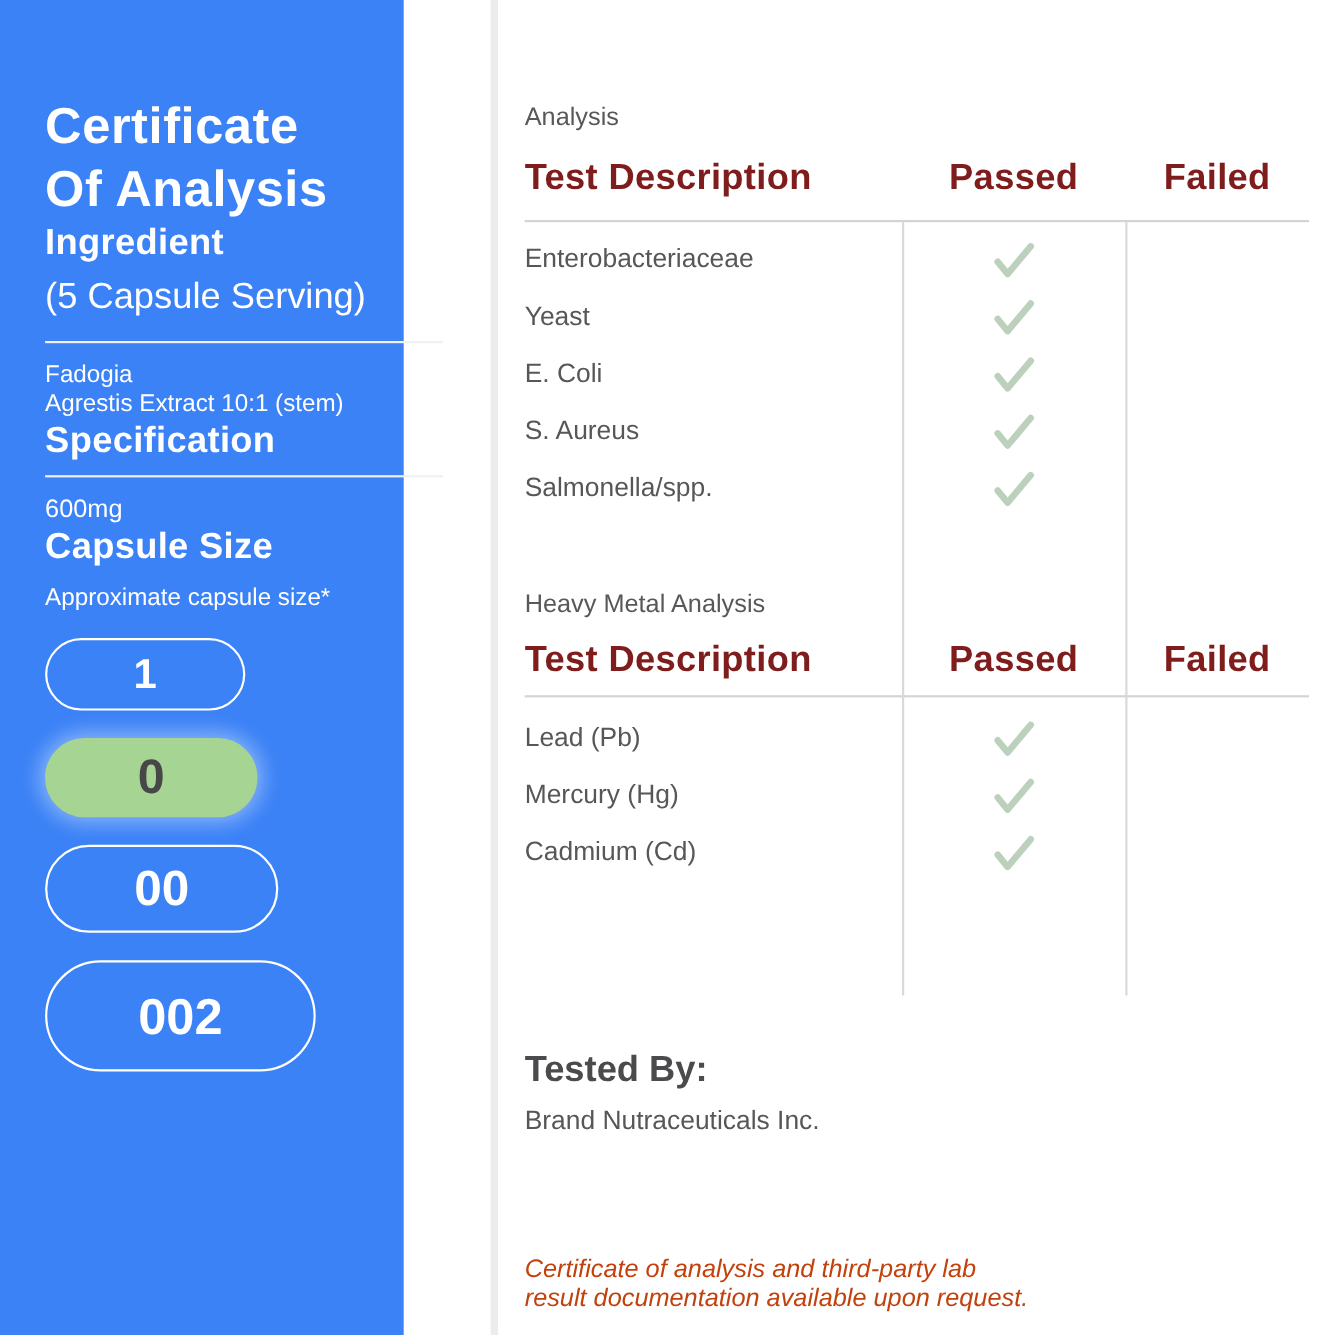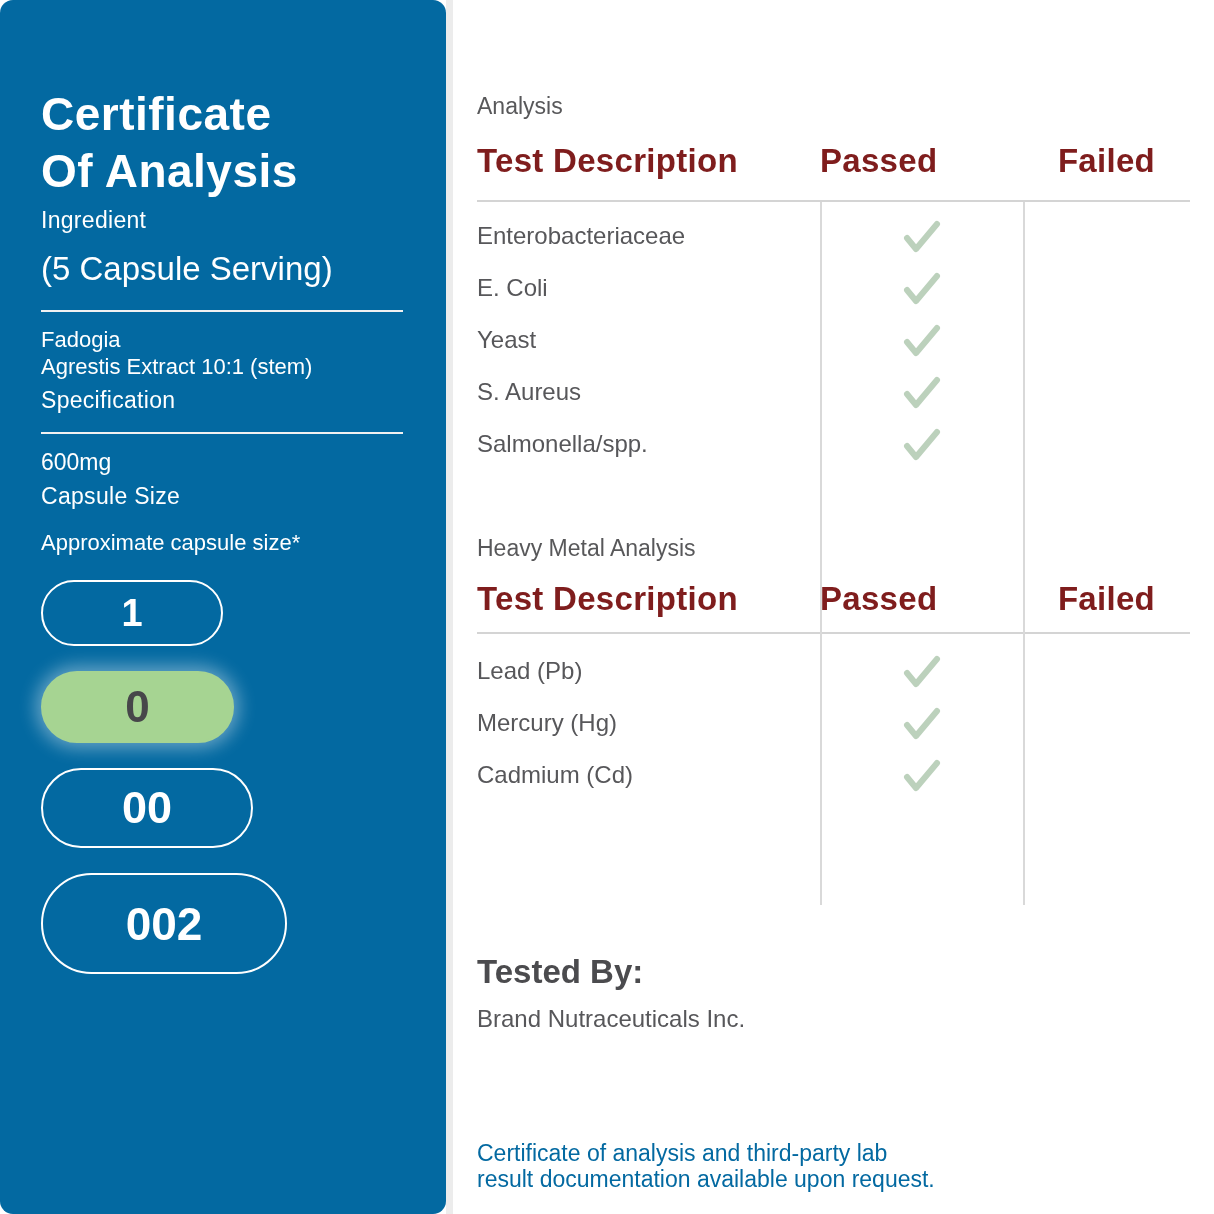--- a/index.html
+++ b/index.html
@@ -7,40 +7,39 @@
     width: 1214px; height: 1214px;
     font-family: "Liberation Sans", sans-serif;
     background: #ffffff;
     overflow: hidden;
     position: relative;
   }
 
   
   .sidebar {
     position: absolute; left: 0; top: 0;
-    width: 446px; height: 1214px;
-    background: #0369a1;
+    width: 367px; height: 1214px;
+    background: #3b82f6;
     color: #ffffff;
     box-sizing: border-box;
     padding: 86px 0 0 41px;
-    border-radius: 13px;
   }
   .side-divider {
     position: absolute; left: 446px; top: 0;
     width: 7px; height: 1214px;
     background: #ececec;
   }
   .sidebar h1 {
     margin: 0;
     font-size: 46px; line-height: 57px; font-weight: bold;
     letter-spacing: 0.5px;
   }
   .sidebar h2 {
     margin: 0;
-    font-size: 23px; line-height: 40px; font-weight: normal;
+    font-size: 33px; line-height: 40px; font-weight: bold;
     letter-spacing: 0.3px;
   }
   .h2-ingredient { margin-top: 46px; }
   .sub-large {
     margin: 6px 0 0 0;
     font-size: 33px; line-height: 46px; font-weight: normal;
   }
   .rule {
     margin-top: 18px;
     width: 362px; height: 2px;
@@ -103,21 +102,21 @@
   .thead {
     display: flex;
     font-size: 33px; font-weight: bold; color: #7f1d1d;
     letter-spacing: 0.3px;
   }
   .thead-1 {
     position: absolute; top: 134px; left: 0; width: 713px;
     height: 54px; align-items: center;
   }
   .hcell-1 { width: 343px; box-sizing: border-box; }
-  .hcell-2 { width: 203px; }
+  .hcell-2 { width: 203px; text-align: center; }
   .hcell-3 { width: 167px; text-align: center; }
 
   .grid {
     position: absolute; top: 200px; left: 0;
     width: 713px; height: 705px;
     border-top: 2px solid #d4d4d4;
     box-sizing: border-box;
   }
   .vline {
     position: absolute; top: 0; bottom: 0;
@@ -148,21 +147,21 @@
     margin: 0;
     font-size: 33px; line-height: 40px; font-weight: bold; color: #4b4b4e;
   }
   .tested-by p {
     margin: 12px 0 0 0;
     font-size: 24px; line-height: 29px; color: #57575a;
   }
 
   .footnote {
     position: absolute; left: 24px; top: 1140px;
-    font-size: 23px; line-height: 26px; color: #0369a1;
+    font-size: 23px; line-height: 26px; color: #c2410c; font-style: italic;
   }
 </style>
 </head>
 <body>
 
 <aside class="sidebar">
   <h1><span>Certificate</span><br><span>Of Analysis</span></h1>
 
   <h2 class="h2-ingredient">Ingredient</h2>
   <div class="sub-large">(5 Capsule Serving)</div>
@@ -218,33 +217,33 @@
       <svg class="check" width="40" height="33" viewBox="0 0 40 33">
         <path d="M5 18 L14 29 L35 4" fill="none" stroke="#bcd1bc" stroke-width="6" stroke-linecap="round" stroke-linejoin="round"></path>
       </svg>
     </div>
     <div class="cell c3">
       
     </div>
   </div>
 
   <div class="row">
+    <div class="cell c1">Yeast</div>
+    <div class="cell c2">
+      <svg class="check" width="40" height="33" viewBox="0 0 40 33">
+        <path d="M5 18 L14 29 L35 4" fill="none" stroke="#bcd1bc" stroke-width="6" stroke-linecap="round" stroke-linejoin="round"></path>
+      </svg>
+    </div>
+    <div class="cell c3">
+      
+    </div>
+  </div>
+
+  <div class="row">
     <div class="cell c1">E. Coli</div>
-    <div class="cell c2">
-      <svg class="check" width="40" height="33" viewBox="0 0 40 33">
-        <path d="M5 18 L14 29 L35 4" fill="none" stroke="#bcd1bc" stroke-width="6" stroke-linecap="round" stroke-linejoin="round"></path>
-      </svg>
-    </div>
-    <div class="cell c3">
-      
-    </div>
-  </div>
-
-  <div class="row">
-    <div class="cell c1">Yeast</div>
     <div class="cell c2">
       <svg class="check" width="40" height="33" viewBox="0 0 40 33">
         <path d="M5 18 L14 29 L35 4" fill="none" stroke="#bcd1bc" stroke-width="6" stroke-linecap="round" stroke-linejoin="round"></path>
       </svg>
     </div>
     <div class="cell c3">
       
     </div>
   </div>
 

